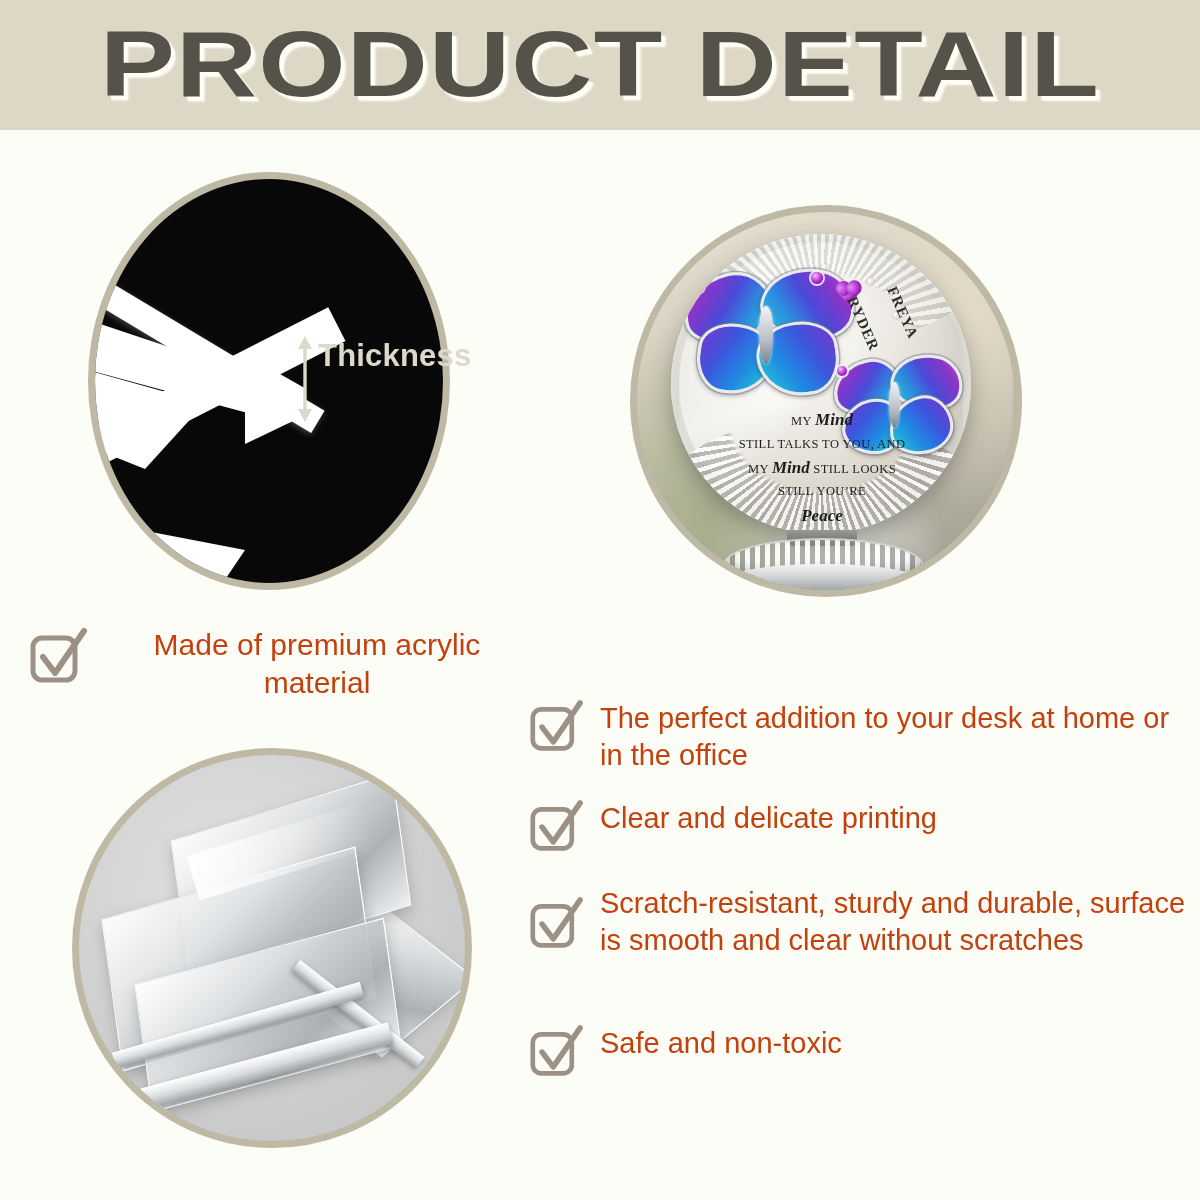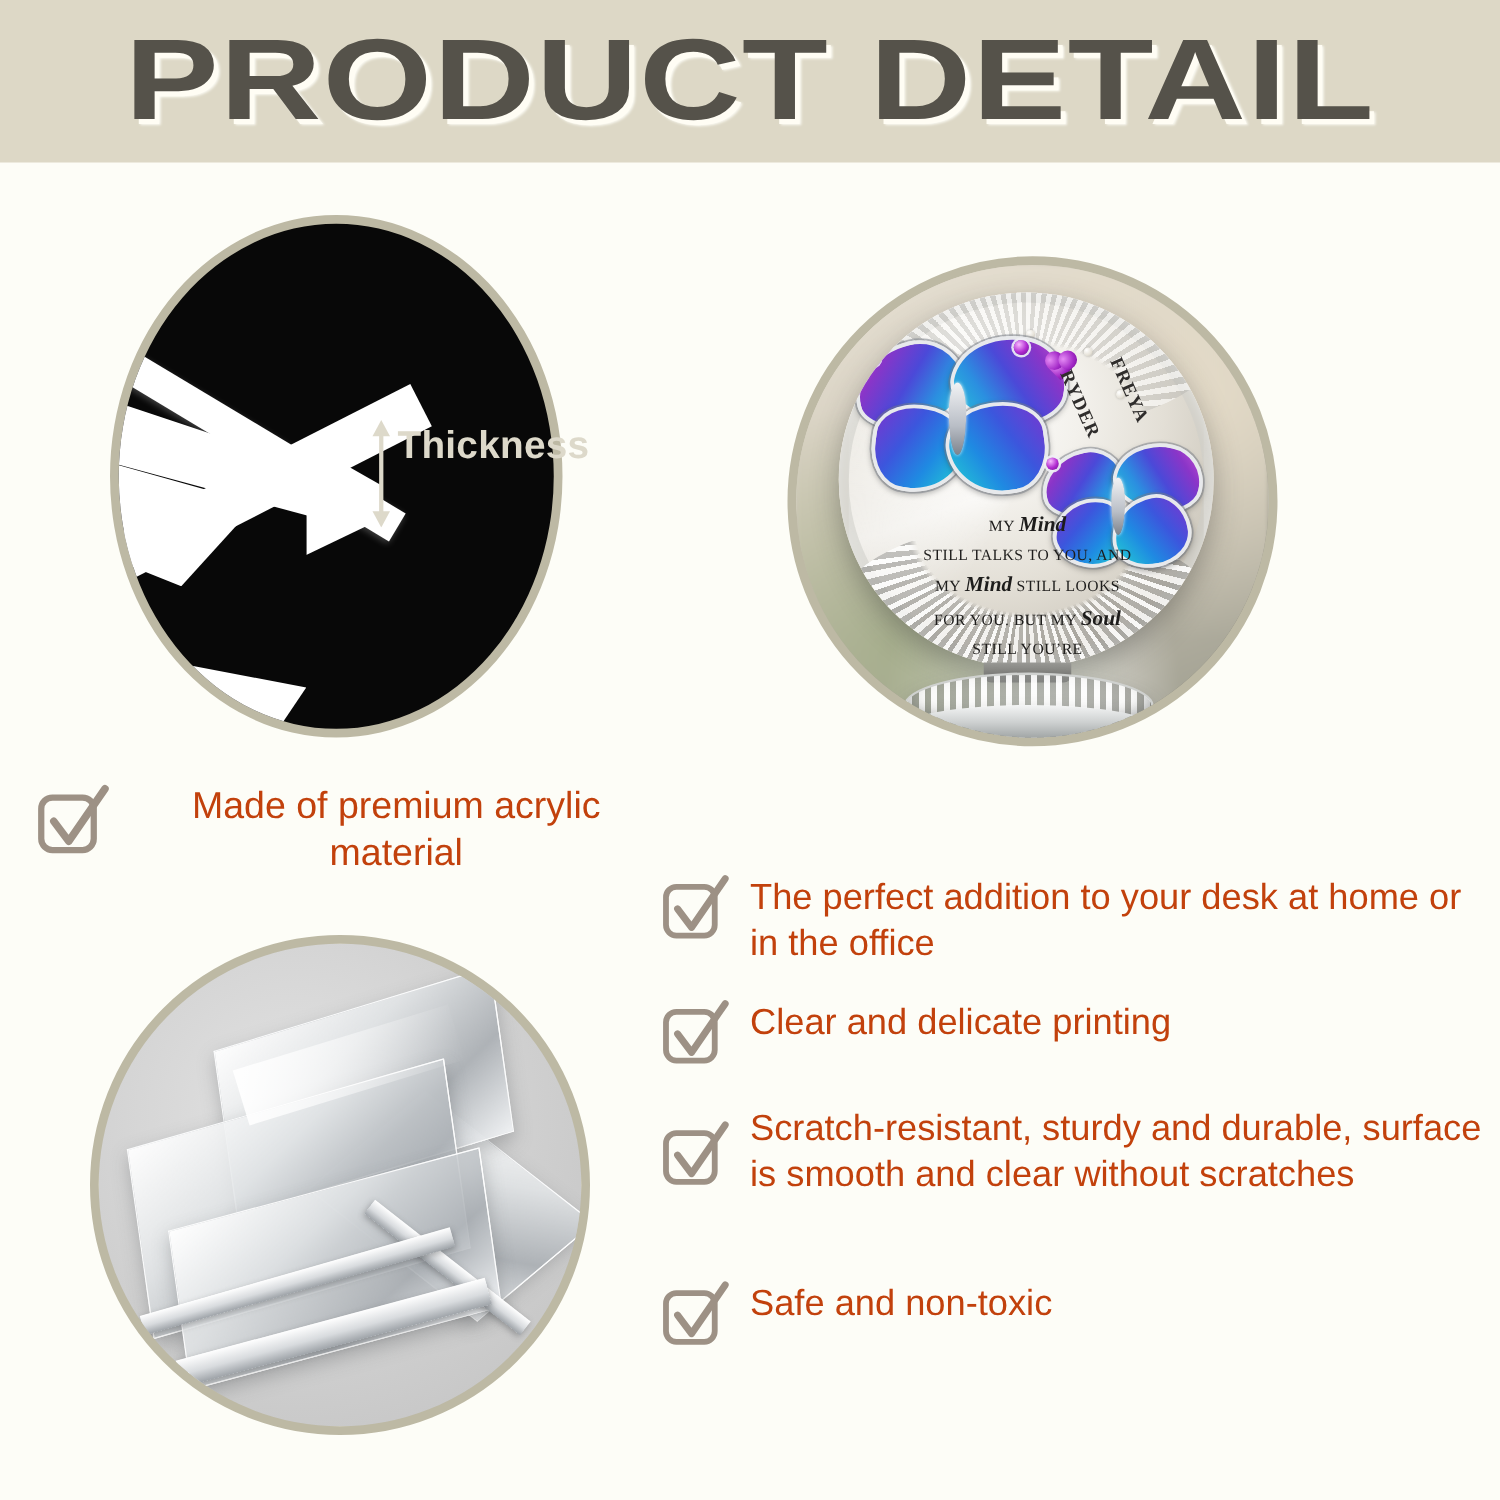--- a/index.html
+++ b/index.html
@@ -365,21 +365,20 @@
     </div>
 
     <div class="heart-gem"></div>
     <div class="name-tag name-ryder">RYDER</div>
     <div class="name-tag name-freya">FREYA</div>
 
     <div class="poem">
       <div><span>MY </span><span class="scr">Mind</span></div>
       <div>STILL TALKS TO YOU, AND</div>
       <div><span>MY </span><span class="scr">Mind</span><span> STILL LOOKS</span></div>
-      <div><span>FOR YOU. BUT MY </span><span class="scr">Soul</span></div>
       <div>STILL YOU’RE</div>
       <div><span class="scr">Peace</span></div>
     </div>
   </div>
 
   <div class="stand-neck"></div>
   <div class="stand-base"></div>
   <div class="stand-base-lip"></div>
 </div>
 

